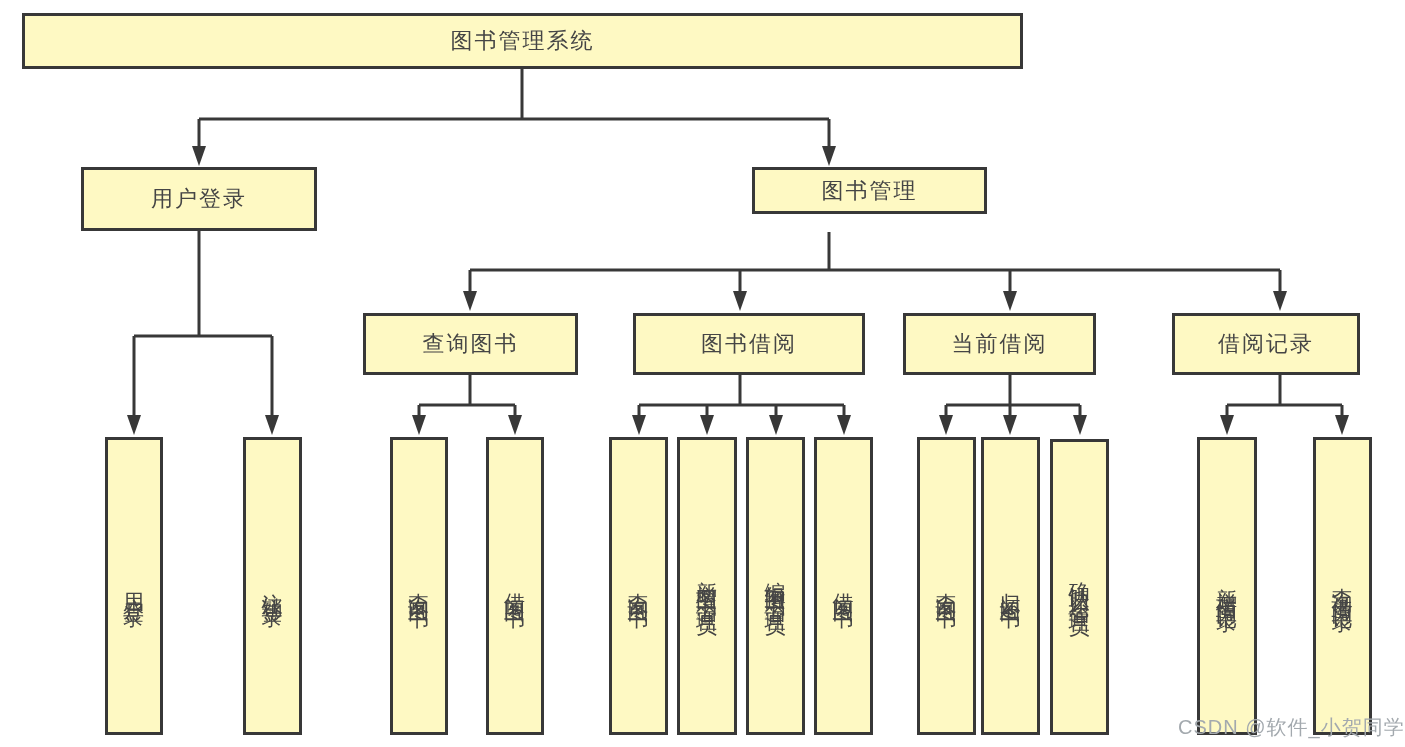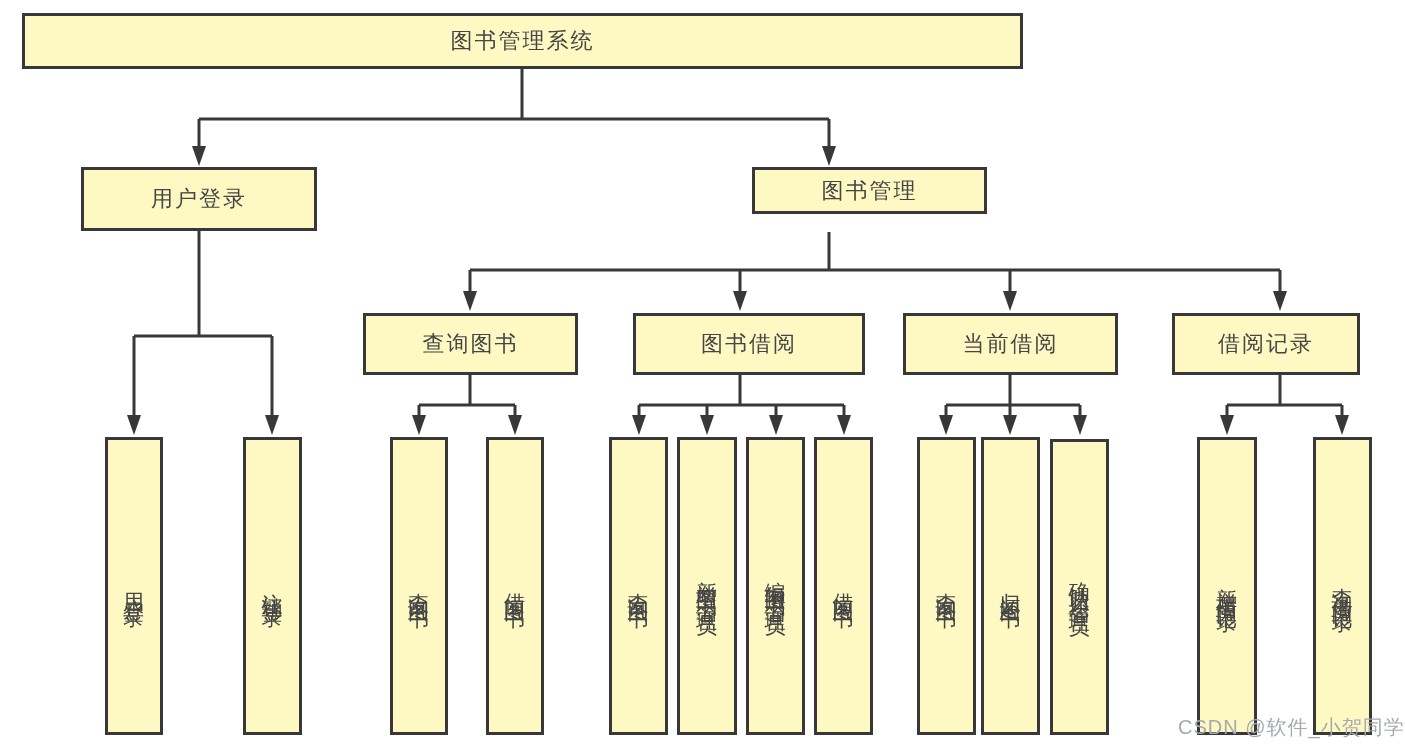--- a/index.html
+++ b/index.html
@@ -114,21 +114,21 @@
     </g>
   </svg>
 
   <div class="node" style="left:22px; top:13px; width:1001px; height:56px">图书管理系统</div>
 
   <div class="node" style="left:81px; top:167px; width:236px; height:64px">用户登录</div>
   <div class="node" style="left:752px; top:167px; width:235px; height:47px">图书管理</div>
 
   <div class="node" style="left:363px; top:313px; width:215px; height:62px">查询图书</div>
   <div class="node" style="left:633px; top:313px; width:232px; height:62px">图书借阅</div>
-  <div class="node" style="left:903px; top:313px; width:215px; height:62px">当前借阅</div>
+  <div class="node" style="left:903px; top:313px; width:193px; height:62px">当前借阅</div>
   <div class="node" style="left:1172px; top:313px; width:188px; height:62px">借阅记录</div>
 
   <div class="node box-v" style="left:105px; top:437px; width:58px; height:298px">用户登录</div>
   <div class="node box-v" style="left:243px; top:437px; width:59px; height:298px">注销登录</div>
 
   <div class="node box-v" style="left:390px; top:437px; width:58px; height:298px">查询图书</div>
   <div class="node box-v" style="left:486px; top:437px; width:58px; height:298px">借阅图书</div>
 
   <div class="node box-v" style="left:609px; top:437px; width:59px; height:298px">查询图书</div>
   <div class="node box-v" style="left:677px; top:437px; width:60px; height:298px">新增图书（管理员）</div>

